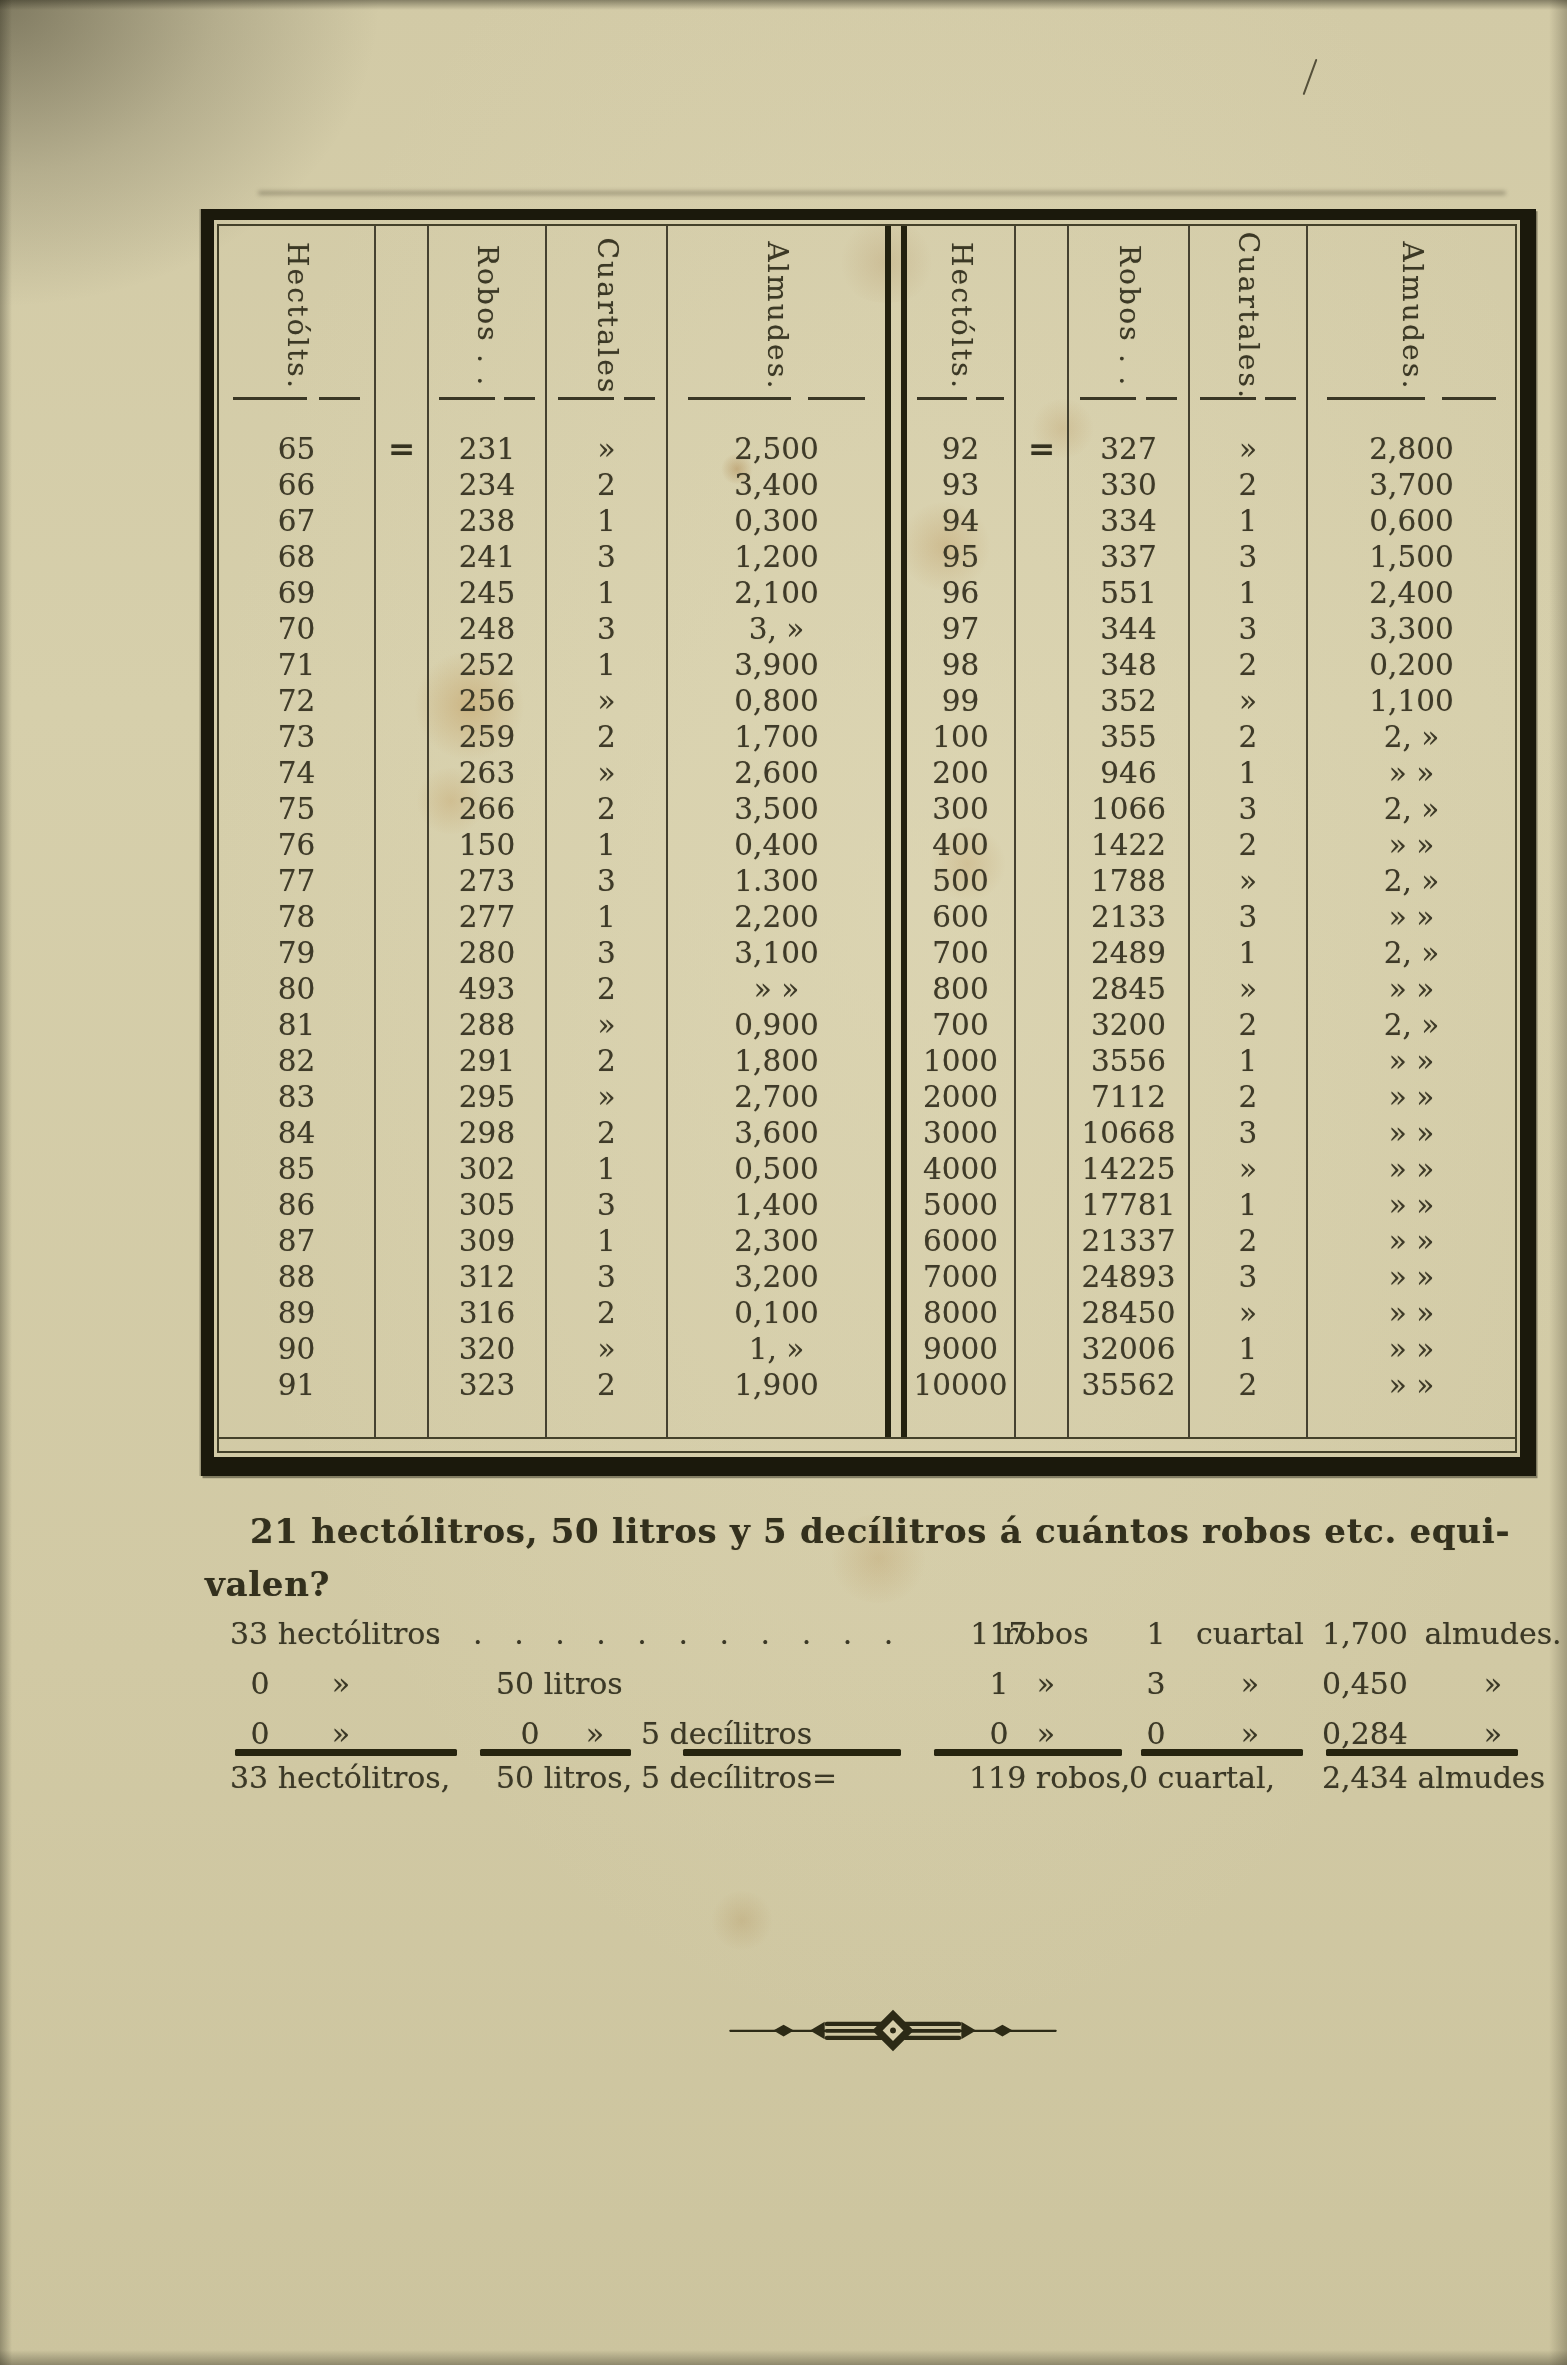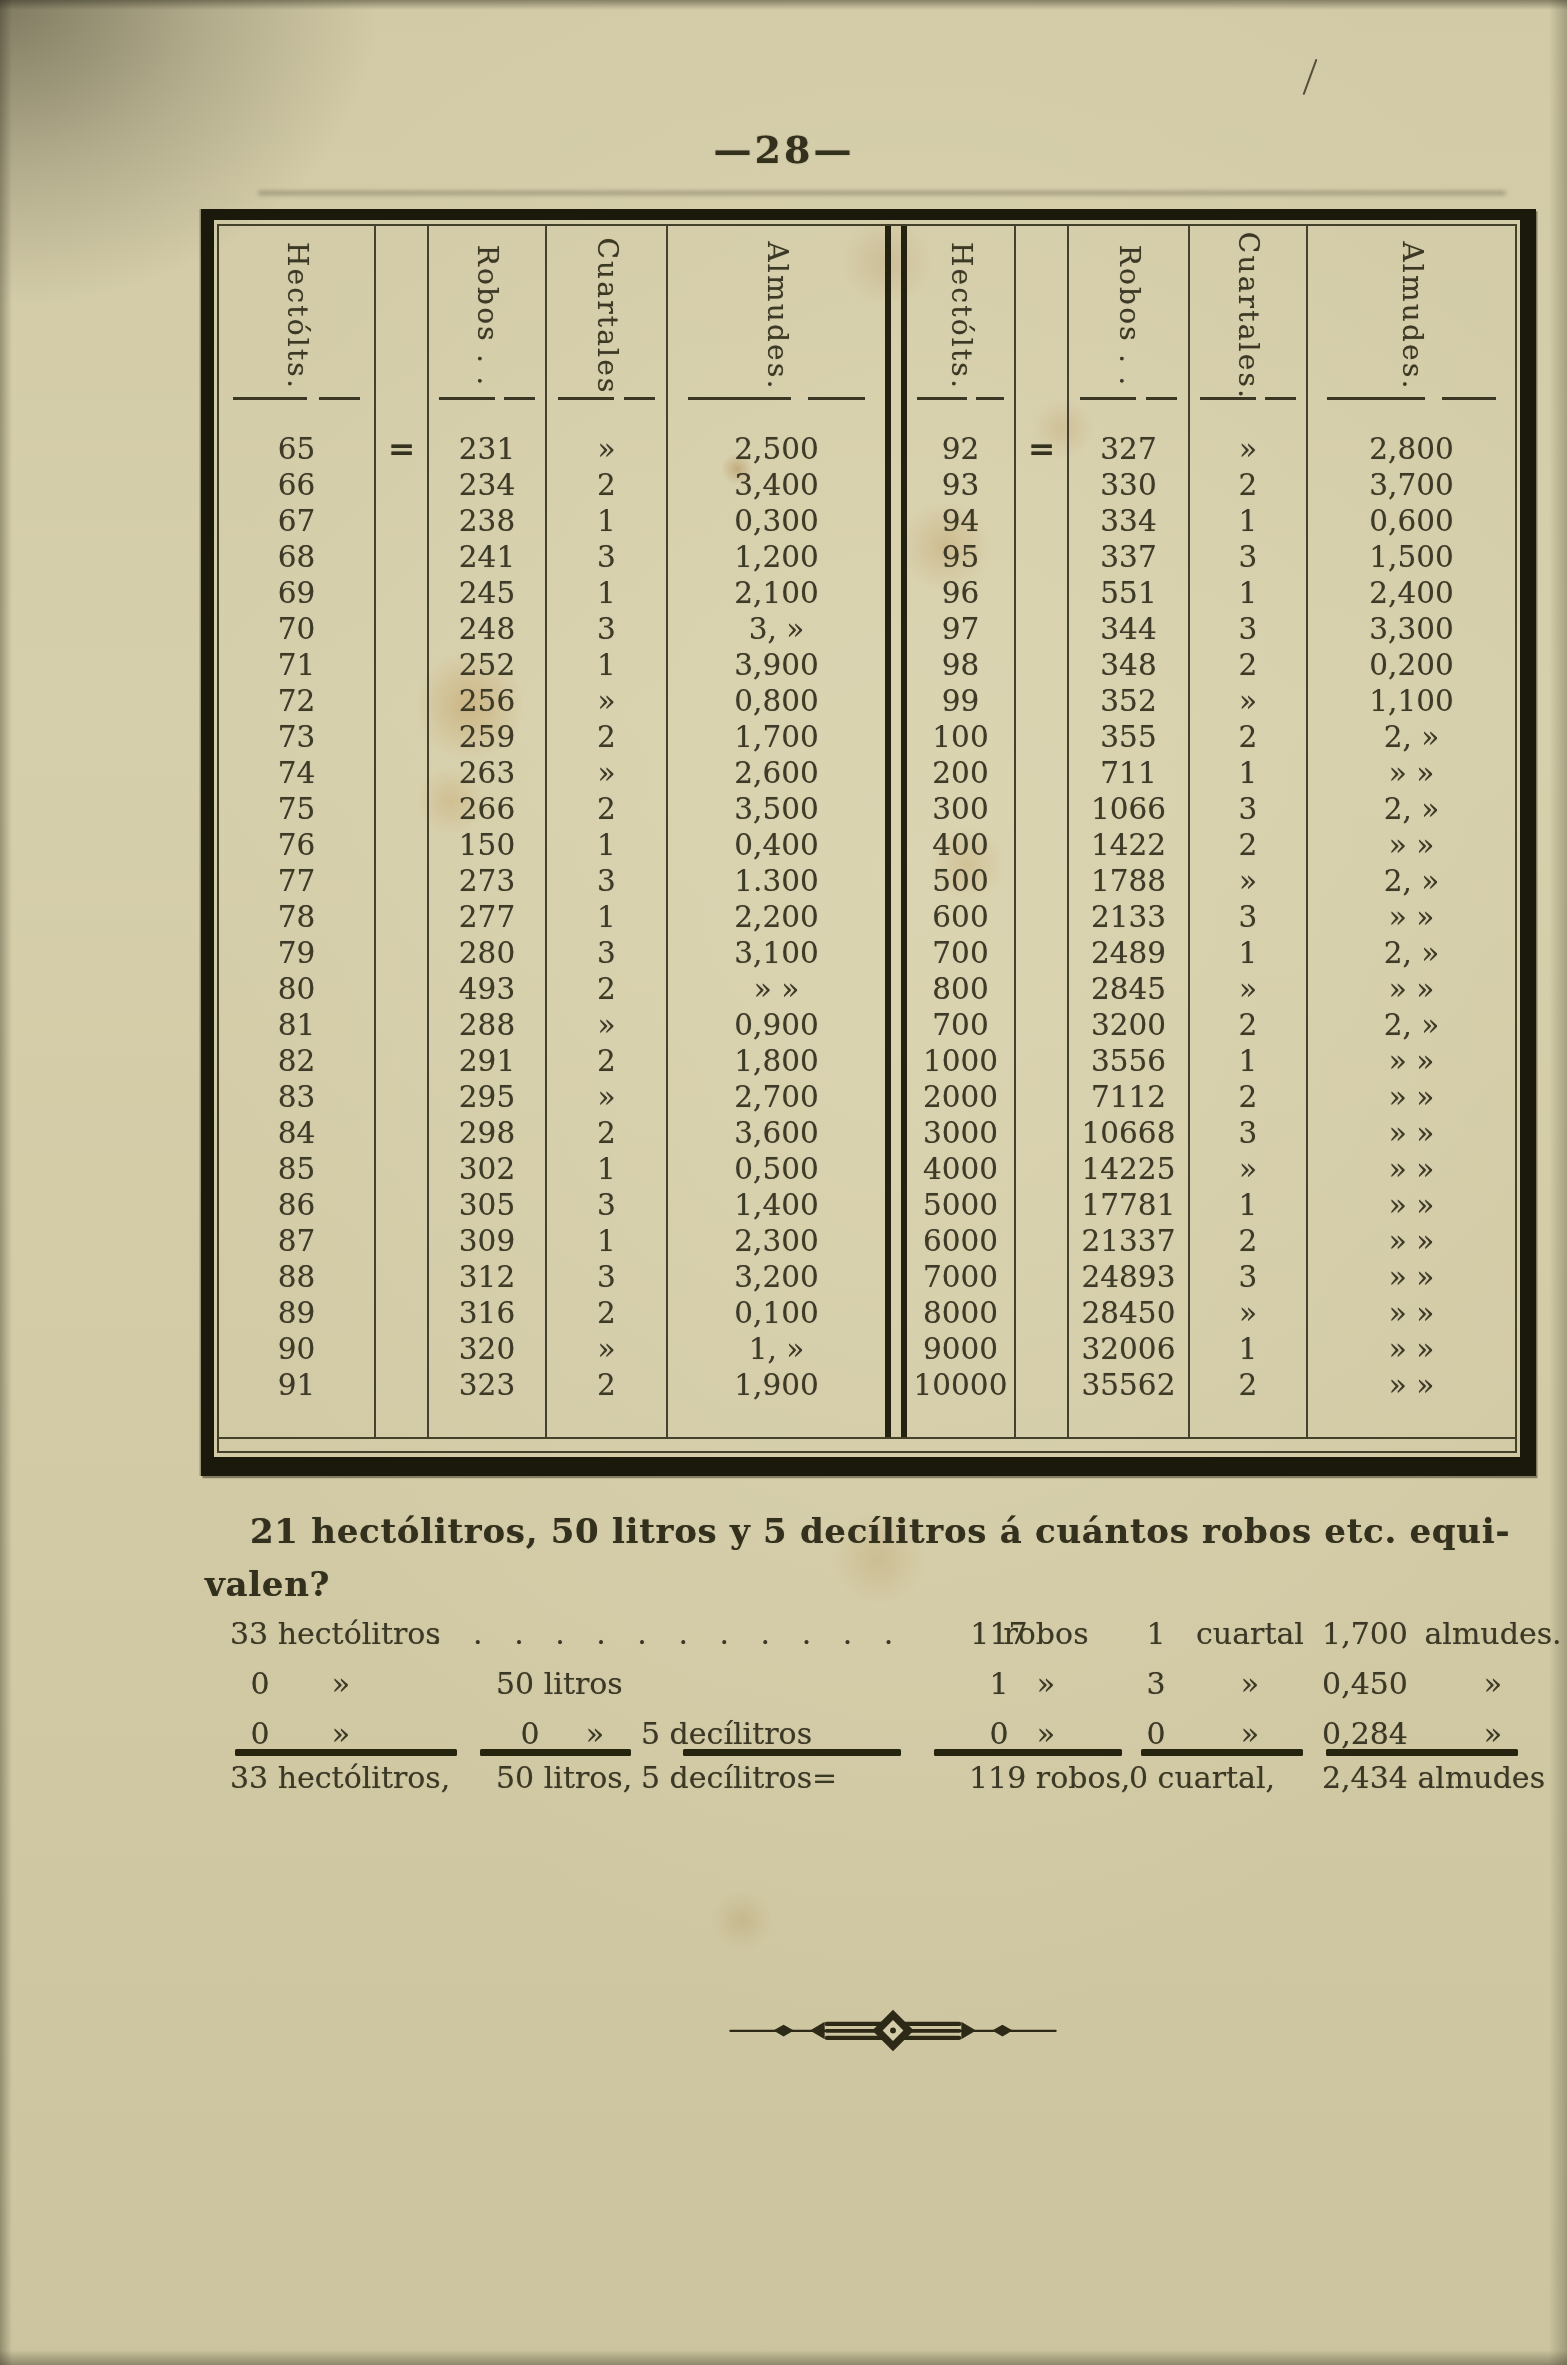--- a/index.html
+++ b/index.html
@@ -110,21 +110,20 @@
   <div class="stain st3"></div>
   <div class="stain st4"></div>
   <div class="stain st5"></div>
   <div class="stain st6"></div>
   <div class="stain st7"></div>
   <div class="stain st8"></div>
   <div class="stain st9"></div>
   <div class="corner-mark"></div>
   <div class="smear-above-table"></div>
 
-  <div class="page-number">—28—</div>
 
   <div class="tbl-outer">
     <div class="tbl-frame">
       <div class="tbl-body">
         <div class="half left" id="half-left">
             <div class="th c0">
               <span class="vlabel">Hectólts.</span>
               <span class="hrule"></span>
             </div>
             <div class="th c1"></div>
@@ -340,21 +339,21 @@
             <div class="td c2">352</div>
             <div class="td c3">»</div>
             <div class="td c4">1,100</div>
             <div class="td c0">100</div>
             <div class="td c1"></div>
             <div class="td c2">355</div>
             <div class="td c3">2</div>
             <div class="td c4">2, »</div>
             <div class="td c0">200</div>
             <div class="td c1"></div>
-            <div class="td c2">711</div>
+            <div class="td c2">946</div>
             <div class="td c3">1</div>
             <div class="td c4">» »</div>
             <div class="td c0">300</div>
             <div class="td c1"></div>
             <div class="td c2">1066</div>
             <div class="td c3">3</div>
             <div class="td c4">2, »</div>
             <div class="td c0">400</div>
             <div class="td c1"></div>
             <div class="td c2">1422</div>

